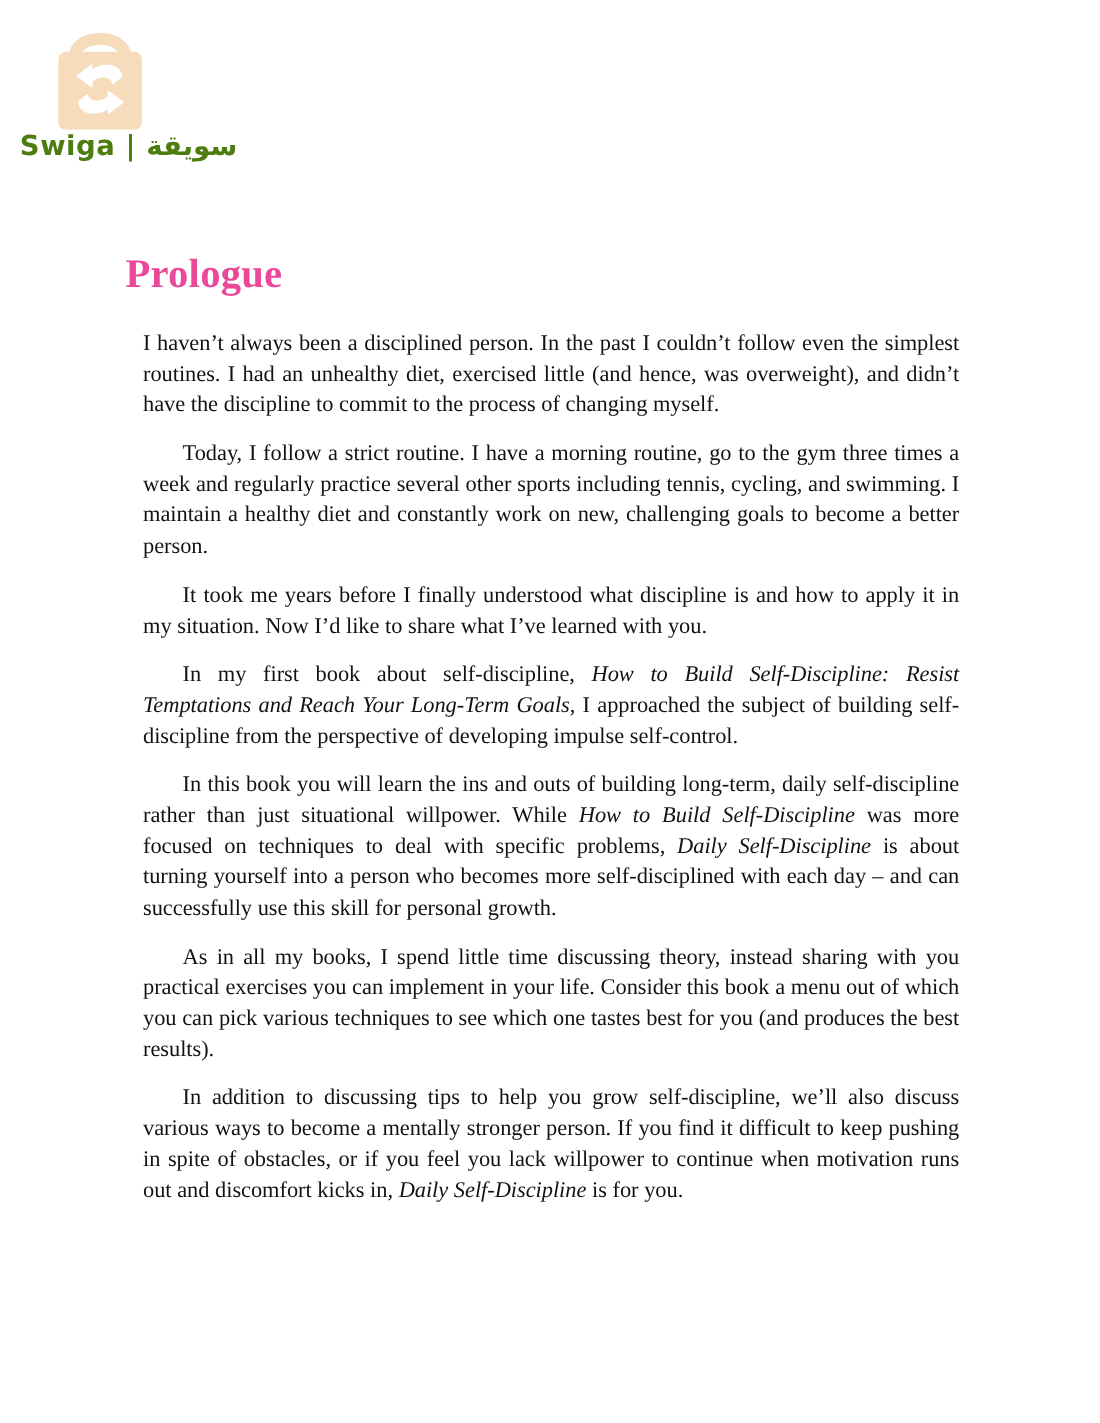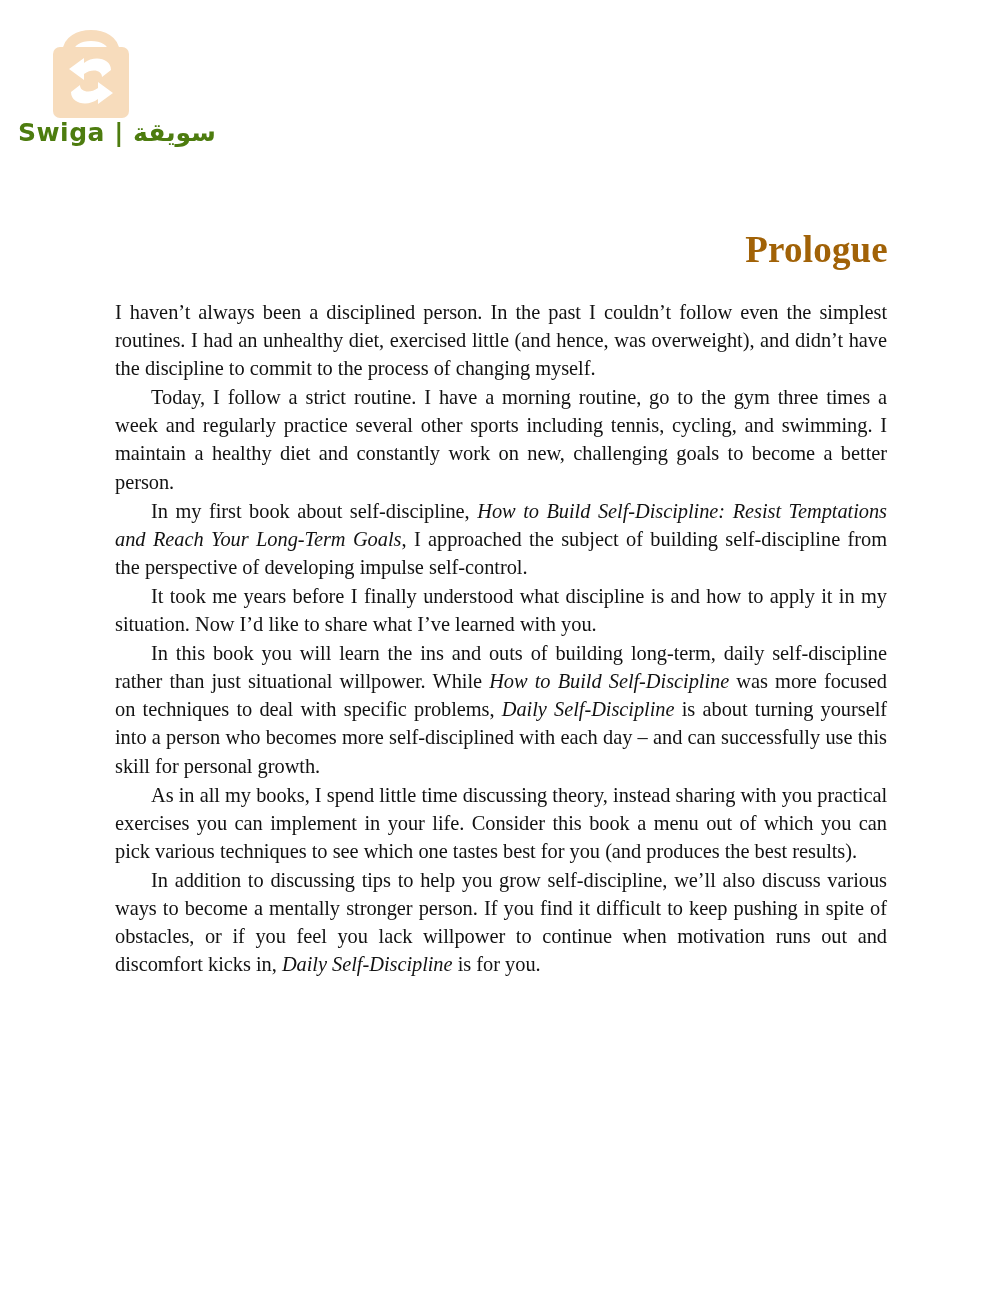--- a/index.html
+++ b/index.html
@@ -60,31 +60,31 @@
   #content {
     position: absolute;
     left: 114px;
     top: 228px;
     width: 774px;
   }
 
   h1#chapter-title {
     margin: 0 0 26px 0;
     padding: 0;
-    text-align: right;
+    text-align: left;
     font-family: "Liberation Serif", "DejaVu Serif", serif;
     font-weight: 700;
     font-size: 37px;
     line-height: 44px;
     letter-spacing: 0.2px;
-    color: #a16207;
+    color: #ec4899;
   }
 
   p.body-par {
-    margin: 1px;
+    margin: 16px;
     padding: 0;
     text-align: justify;
     text-justify: inter-word;
     font-size: 20.4px;
     line-height: 28.1px;
     letter-spacing: -0.05px;
     word-spacing: 0.1px;
     color: #121212;
     hyphens: none;
   }
@@ -113,21 +113,21 @@
       </svg>
     </div>
     <div class="wordmark" style="color:#4d7c0f">Swiga | سويقة</div>
   </div>
 
   <div id="content">
     <h1 id="chapter-title">Prologue</h1>
     <div id="paragraphs">
         <p class="body-par" style="text-indent: 0px;"><span>I haven’t always been a disciplined person. In the past I couldn’t follow even the simplest routines. I had an unhealthy diet, exercised little (and hence, was overweight), and didn’t have the discipline to commit to the process of changing myself.</span></p>
         <p class="body-par"><span>Today, I follow a strict routine. I have a morning routine, go to the gym three times a week and regularly practice several other sports including tennis, cycling, and swimming. I maintain a healthy diet and constantly work on new, challenging goals to become a better person.</span></p>
+        <p class="body-par"><span>It took me years before I finally understood what discipline is and how to apply it in my situation. Now I’d like to share what I’ve learned with you.</span></p>
         <p class="body-par"><span>In my first book about self-discipline, </span><em>How to Build Self-Discipline: Resist Temptations and Reach Your Long-Term Goals</em><span>, I approached the subject of building self-discipline from the perspective of developing impulse self-control.</span></p>
-        <p class="body-par"><span>It took me years before I finally understood what discipline is and how to apply it in my situation. Now I’d like to share what I’ve learned with you.</span></p>
         <p class="body-par"><span>In this book you will learn the ins and outs of building long-term, daily self-discipline rather than just situational willpower. While </span><em>How to Build Self-Discipline</em><span> was more focused on techniques to deal with specific problems, </span><em>Daily Self-Discipline</em><span> is about turning yourself into a person who becomes more self-disciplined with each day – and can successfully use this skill for personal growth.</span></p>
         <p class="body-par"><span>As in all my books, I spend little time discussing theory, instead sharing with you practical exercises you can implement in your life. Consider this book a menu out of which you can pick various techniques to see which one tastes best for you (and produces the best results).</span></p>
         <p class="body-par"><span>In addition to discussing tips to help you grow self-discipline, we’ll also discuss various ways to become a mentally stronger person. If you find it difficult to keep pushing in spite of obstacles, or if you feel you lack willpower to continue when motivation runs out and discomfort kicks in, </span><em>Daily Self-Discipline</em><span> is for you.</span></p>
       </div>
   </div>
 
 </div>
 
 </body></html>

